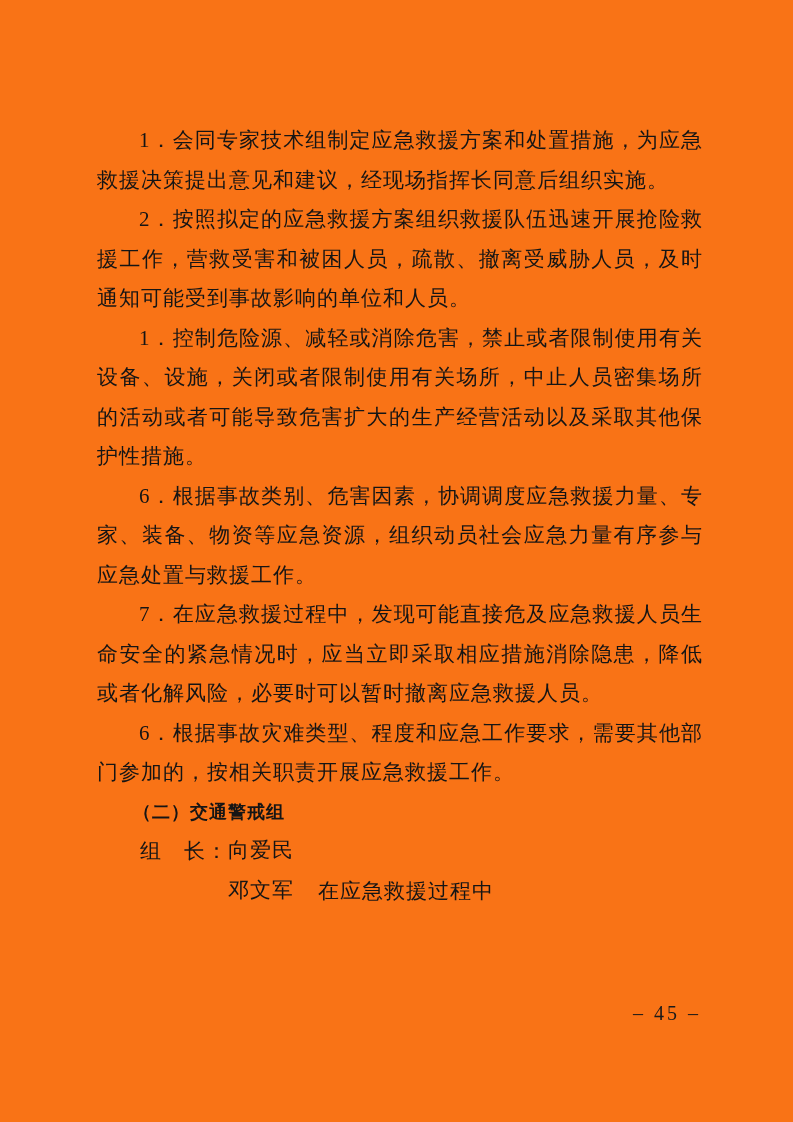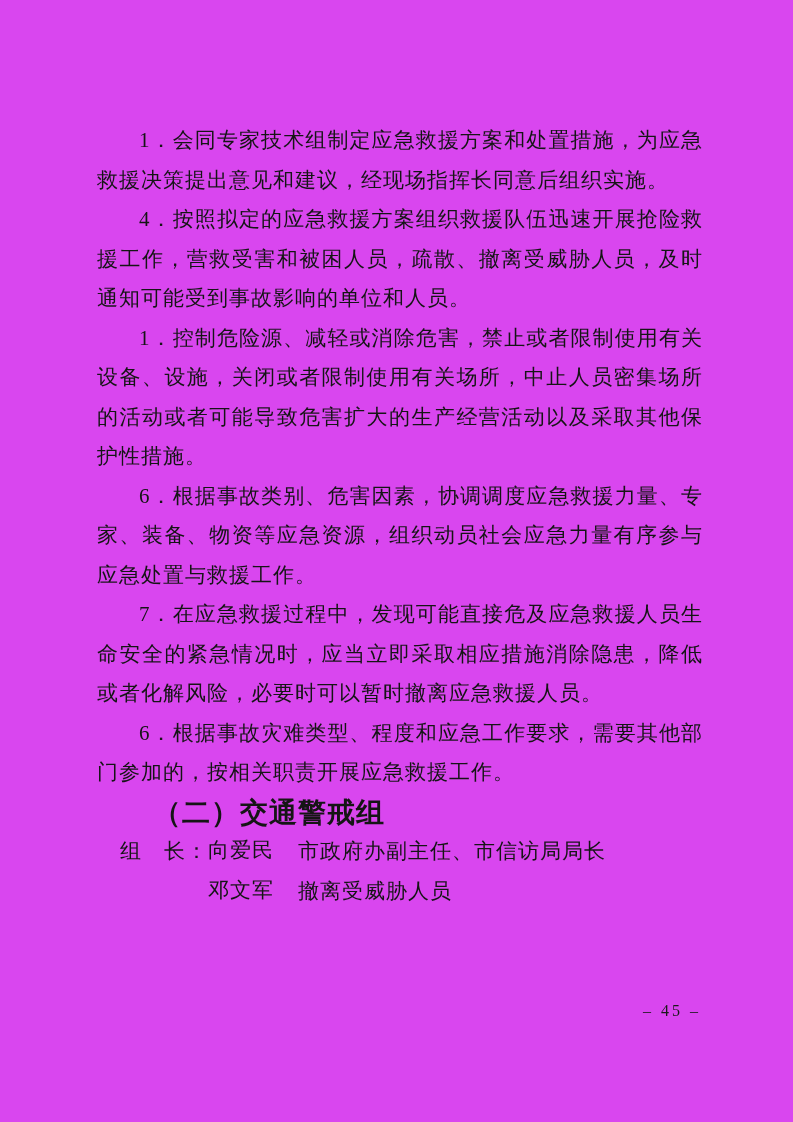--- a/index.html
+++ b/index.html
@@ -4,21 +4,21 @@
 <style>
   html, body {
     margin: 0;
     padding: 0;
     background: #ffffff;
   }
   .page {
     position: relative;
     width: 793px;
     height: 1122px;
-    background: #d946ef;
+    background: #f97316;
     overflow: hidden;
     font-family: "Liberation Serif", "DejaVu Serif", serif;
     color: #151515;
   }
   .content {
     position: absolute;
     left: 97px;
     top: 121px;
     width: 606px;
     font-size: 21px;
@@ -27,26 +27,26 @@
     letter-spacing: 1px;
   }
   .para {
     margin: 0;
     text-indent: 2em;
   }
   .section-heading {
     margin: 0;
     text-indent: 2em;
     font-weight: bold;
-    font-size: 28px;
+    font-size: 18px;
     line-height: 39.5px;
     text-align: left;
   }
   .roster {
-    margin-left: 23px;
+    margin-left: 43px;
     text-align: left;
   }
   .roster-row {
     display: flex;
     line-height: 39.5px;
   }
   .role {
     width: 88px;
     flex-shrink: 0;
     white-space: pre;
@@ -58,55 +58,54 @@
     font-family: Liberation Mono, monospace;
   }
   .title {
     margin-left: 22px;
     white-space: nowrap;
   }
   .page-number {
     position: absolute;
     right: 92px;
     top: 1002px;
-    font-size: 16px;
+    font-size: 20px;
     letter-spacing: 3px;
     color: #1a1a1a;
     margin-left: 12px;
   }
 </style>
 </head>
 <body>
 
 <div class="page">
 
   <div class="content">
 
     <p class="para">1．会同专家技术组制定应急救援方案和处置措施，为应急救援决策提出意见和建议，经现场指挥长同意后组织实施。</p>
-    <p class="para">4．按照拟定的应急救援方案组织救援队伍迅速开展抢险救援工作，营救受害和被困人员，疏散、撤离受威胁人员，及时通知可能受到事故影响的单位和人员。</p>
+    <p class="para">2．按照拟定的应急救援方案组织救援队伍迅速开展抢险救援工作，营救受害和被困人员，疏散、撤离受威胁人员，及时通知可能受到事故影响的单位和人员。</p>
     <p class="para">1．控制危险源、减轻或消除危害，禁止或者限制使用有关设备、设施，关闭或者限制使用有关场所，中止人员密集场所的活动或者可能导致危害扩大的生产经营活动以及采取其他保护性措施。</p>
     <p class="para">6．根据事故类别、危害因素，协调调度应急救援力量、专家、装备、物资等应急资源，组织动员社会应急力量有序参与应急处置与救援工作。</p>
     <p class="para">7．在应急救援过程中，发现可能直接危及应急救援人员生命安全的紧急情况时，应当立即采取相应措施消除隐患，降低或者化解风险，必要时可以暂时撤离应急救援人员。</p>
     <p class="para">6．根据事故灾难类型、程度和应急工作要求，需要其他部门参加的，按相关职责开展应急救援工作。</p>
 
     <h3 class="section-heading">（二）交通警戒组</h3>
 
     <div class="roster">
 
       <div class="roster-row">
         <span class="role">组　长：</span>
         <span class="name">向爱民</span>
-        <span class="title">市政府办副主任、市信访局局长</span>
       </div>
 
 
       <div class="roster-row">
         <span class="role"></span>
         <span class="name">邓文军</span>
-        <span class="title">撤离受威胁人员</span>
+        <span class="title">在应急救援过程中</span>
       </div>
 
 
     </div>
 
   </div>
 
   <div class="page-number">– 45 –</div>
 
 </div>

